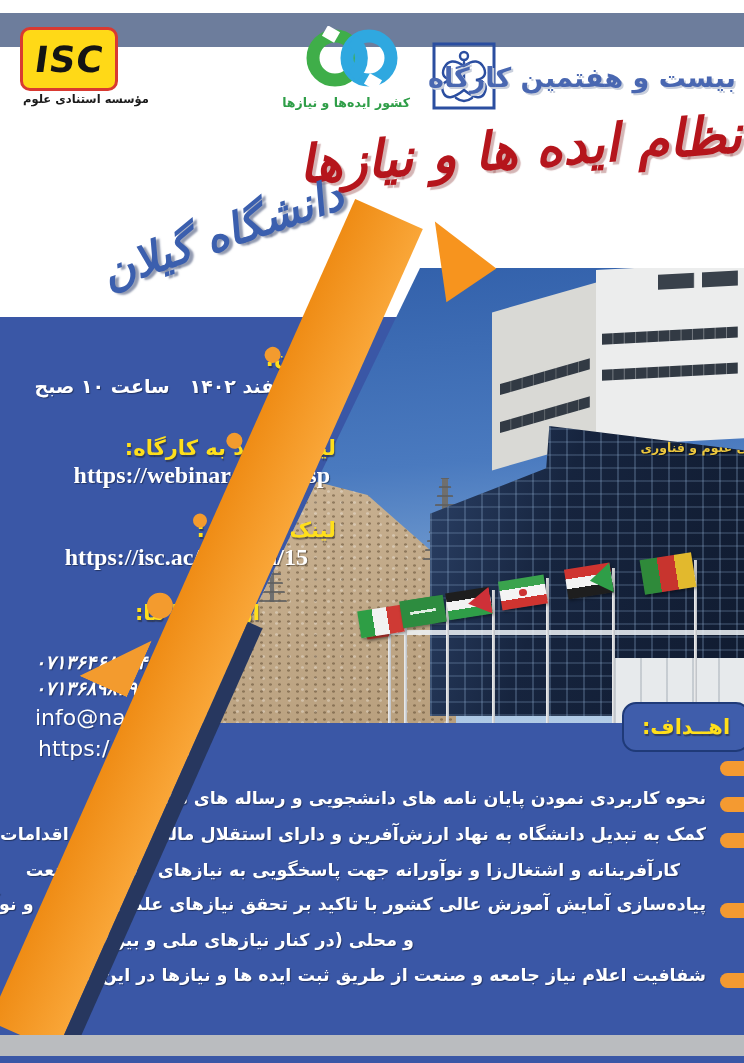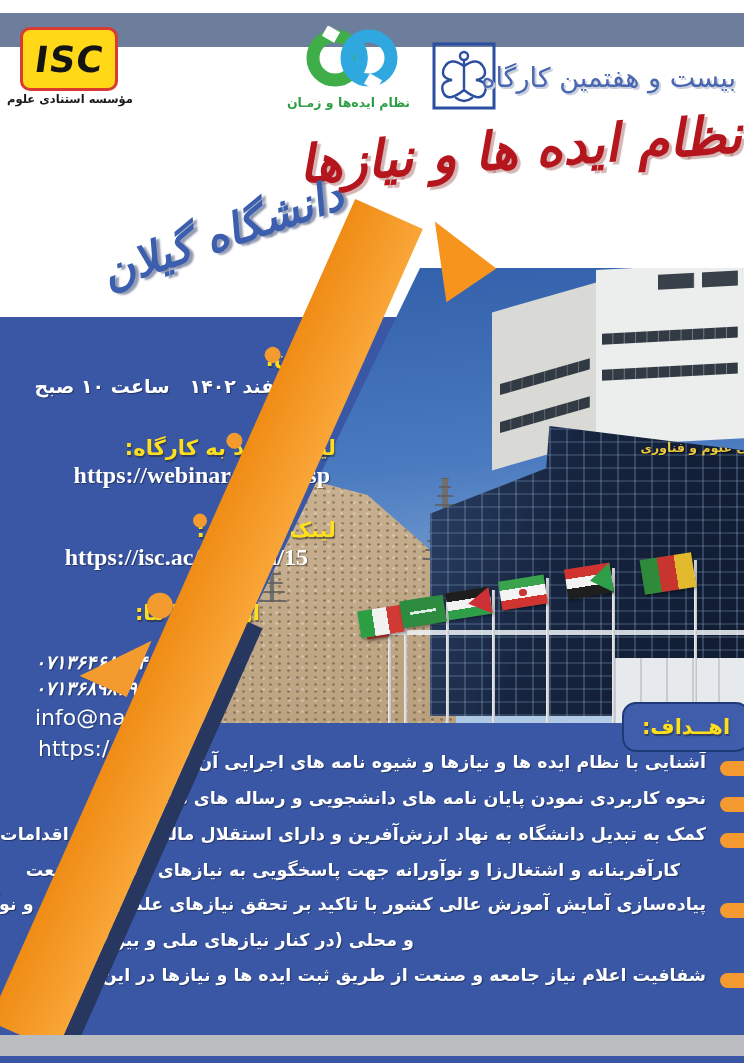--- a/index.html
+++ b/index.html
@@ -8,37 +8,37 @@
   .abs{position:absolute;}
   .fa{direction:rtl;font-family:"DejaVu Sans",sans-serif;}
 
   
   .band{top:13px;left:0;width:744px;height:34px;background:#6d7d9c;z-index:1;}
 
   
   .isc-logo{left:20px;top:27px;width:92px;height:58px;background:#ffd917;border:3px solid #d93a31;
             border-radius:10px;z-index:2;display:flex;align-items:center;justify-content:center;}
   .isc-logo span{font-weight:bold;font-size:36px;color:#141414;transform:skewX(-8deg);letter-spacing:1px;}
-  .isc-caption{left:0px;top:92px;width:140px;text-align:center;font-size:11.5px;font-weight:bold;
+  .isc-caption{left:16px;top:92px;width:140px;text-align:center;font-size:11.5px;font-weight:bold;
                color:#1a1a1a;line-height:1.35;z-index:2;}
 
   
   .ministry{left:158px;top:18px;width:116px;text-align:center;z-index:2;}
   .ministry .emblem{display:block;margin:0 auto;}
   .ministry .cap1{font-size:13px;font-style:italic;color:#111;margin-top:2px;white-space:nowrap;}
   .ministry .cap2{font-size:11px;font-style:italic;color:#111;margin-top:3px;white-space:nowrap;}
 
   
   .nan{left:294px;top:26px;width:116px;text-align:center;z-index:2;}
   .nan .cap{color:#2f9e48;font-weight:bold;font-size:12.5px;margin-top:1px;white-space:nowrap;}
 
   
   .guilan-logo{left:432px;top:42px;z-index:2;}
 
-  .workshop-number{top:62px;right:8px;font-size:27px;font-weight:normal;color:#4967b1;z-index:2;
+  .workshop-number{top:62px;right:8px;font-size:27px;font-weight:bold;color:#4967b1;z-index:2;
                    text-shadow:2px 2px 0 #c9cfdc;white-space:nowrap;}
   .main-title{top:116px;right:2px;width:348px;text-align:center;font-size:52px;font-weight:bold;
               font-style:italic;color:#b5151c;transform:rotate(-4deg);z-index:2;white-space:nowrap;
               text-shadow:3px 3px 1px rgba(160,90,90,.45);}
   .guilan-script{left:96px;top:208px;font-size:44px;font-weight:bold;font-style:italic;color:#3b5fae;
                  transform:rotate(-19deg);z-index:2;white-space:nowrap;
                  text-shadow:3px 3px 2px rgba(110,120,150,.75);}
 
   
   .blue-panel{top:317px;left:0;width:744px;height:718px;background:#3a57a6;z-index:1;}
@@ -130,21 +130,21 @@
 
 
   <div class="abs nan fa">
     <svg width="100" height="64" viewBox="0 0 100 64">
       <circle cx="33" cy="32" r="22" fill="none" stroke="#3fae49" stroke-width="13"></circle>
       <circle cx="67" cy="32" r="22" fill="none" stroke="#2fa8e0" stroke-width="13"></circle>
       <path d="M50 14 A22 22 0 0 1 50 50" fill="none" stroke="#2fa8e0" stroke-width="13"></path>
       <rect x="22" y="2" width="14" height="12" fill="#fff" transform="rotate(30 29 8)"></rect>
       <rect x="64" y="50" width="14" height="12" fill="#fff" transform="rotate(30 71 56)"></rect>
     </svg>
-    <div class="cap">نظام ایده‌ها و زمـان</div>
+    <div class="cap">کشور ایده‌ها و نیازها</div>
   </div>
 
   <svg class="abs guilan-logo" width="64" height="68" viewBox="0 0 64 68">
     <rect x="2" y="2" width="60" height="64" fill="none" stroke="#2b4ea0" stroke-width="3"></rect>
     <g stroke="#2b4ea0" fill="none" stroke-width="2.4" stroke-linecap="round">
       <circle cx="32" cy="14" r="4"></circle>
       <path d="M32 20 v26"></path>
       <path d="M32 24 q-14 -10 -20 2 q-4 10 8 12 q-14 2 -8 14 q5 8 20 -4"></path>
       <path d="M32 24 q14 -10 20 2 q4 10 -8 12 q14 2 8 14 q-5 8 -20 -4"></path>
       <path d="M24 56 q8 6 16 0"></path>
@@ -234,21 +234,20 @@
   <div class="abs plain" style="top:736px;left:38px;">https://nan.ac</div>
 
   <div class="abs goals-label fa">اهــداف:</div>
 
   <div class="pill" style="top:761px;"></div>
   <div class="pill" style="top:797px;"></div>
   <div class="pill" style="top:833px;"></div>
   <div class="pill" style="top:903px;"></div>
   <div class="pill" style="top:973px;"></div>
 
-  <div class="abs goal fa" style="top:752px;right:38px;">آشنایی با نظام ایده ها و نیازها و شیوه نامه های اجرایی آن</div>
   <div class="abs goal fa" style="top:788px;right:38px;">نحوه کاربردی نمودن پایان نامه های دانشجویی و رساله های دکتری</div>
   <div class="abs goal fa" style="top:824px;right:38px;">کمک به تبدیل دانشگاه به نهاد ارزش‌آفرین و دارای استقلال مالی از طریق اقدامات</div>
   <div class="abs goal fa" style="top:860px;right:64px;">کارآفرینانه و اشتغال‌زا و نوآورانه جهت پاسخگویی به نیازهای جامعه و صنعت</div>
   <div class="abs goal fa" style="top:894px;right:38px;">پیاده‌سازی آمایش آموزش عالی کشور با تاکید بر تحقق نیازهای علمی، فناوری و نوآوری استانی</div>
   <div class="abs goal fa" style="top:930px;right:330px;">و محلی (در کنار نیازهای ملی و بین‌المللی)</div>
   <div class="abs goal fa" style="top:965px;right:38px;">شفافیت اعلام نیاز جامعه و صنعت از طریق ثبت ایده ها و نیازها در این سامانه</div>
 
   <div class="abs gray-bar"></div>
   <div class="abs blue-bottom"></div>
 

